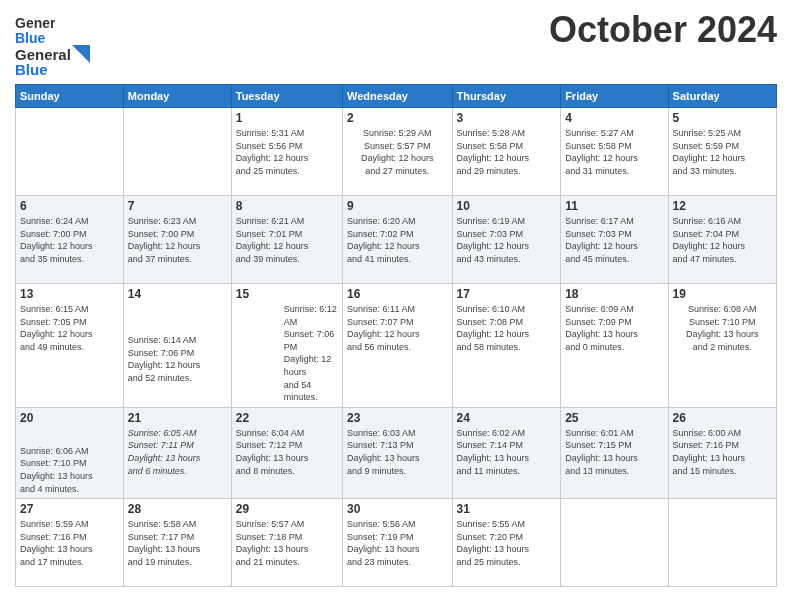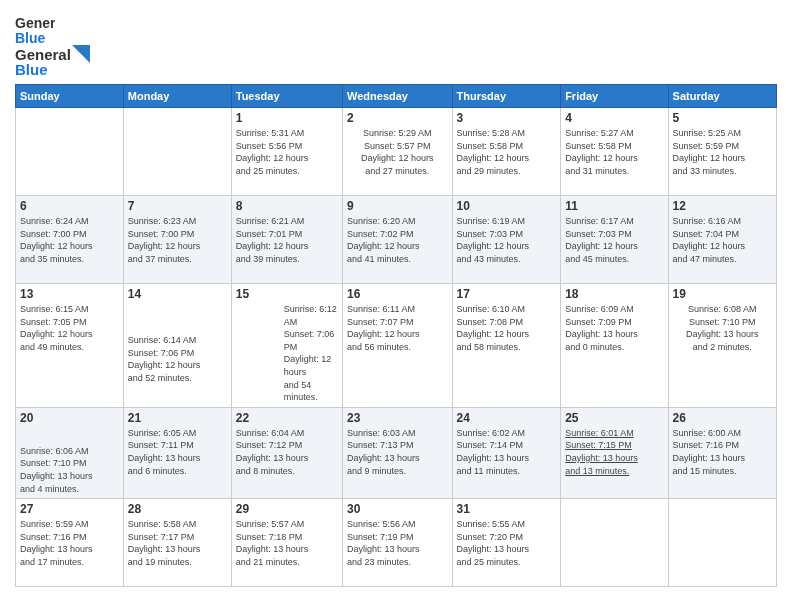--- a/index.html
+++ b/index.html
@@ -102,20 +102,21 @@
       </div>
       <div style="margin-top:-5px; display:flex; align-items:center; gap:0;">
         <span style="font-size:15px; font-weight:bold; color:#333;">General</span>
         <svg width="18" height="18" viewBox="0 0 18 18" style="margin-left:1px;">
           <polygon points="0,0 18,0 18,18" fill="#2979c8"></polygon>
         </svg>
       </div>
       <span style="font-size:15px; font-weight:bold; color:#1a73e8; margin-top:-2px;">Blue</span>
     </div>
     <div class="title-section">
+      <div class="month-title">October 2024</div>
     </div>
   </div>
 
   <table class="calendar">
     <thead>
       <tr>
         <th>Sunday</th>
         <th>Monday</th>
         <th>Tuesday</th>
         <th>Wednesday</th>
@@ -269,21 +270,21 @@
         <tr>
           <td>
             <span class="day-num">20</span>
             <div class="day-info" style="white-space: pre-line; margin-top: 20px;">Sunrise: 6:06 AM
 Sunset: 7:10 PM
 Daylight: 13 hours
 and 4 minutes.</div>
           </td>
           <td>
             <span class="day-num">21</span>
-            <div class="day-info" style="white-space: pre-line;">Sunrise: 6:05 AM
+            <div class="day-info" style="white-space: pre-line; font-style: italic;">Sunrise: 6:05 AM
 Sunset: 7:11 PM
 Daylight: 13 hours
 and 6 minutes.</div>
           </td>
           <td>
             <span class="day-num">22</span>
             <div class="day-info" style="white-space: pre-line;">Sunrise: 6:04 AM
 Sunset: 7:12 PM
 Daylight: 13 hours
 and 8 minutes.</div>
@@ -297,21 +298,21 @@
           </td>
           <td>
             <span class="day-num">24</span>
             <div class="day-info" style="white-space: pre-line;">Sunrise: 6:02 AM
 Sunset: 7:14 PM
 Daylight: 13 hours
 and 11 minutes.</div>
           </td>
           <td>
             <span class="day-num">25</span>
-            <div class="day-info" style="white-space: pre-line; text-decoration: underline;">Sunrise: 6:01 AM
+            <div class="day-info" style="white-space: pre-line;">Sunrise: 6:01 AM
 Sunset: 7:15 PM
 Daylight: 13 hours
 and 13 minutes.</div>
           </td>
           <td>
             <span class="day-num">26</span>
             <div class="day-info" style="white-space: pre-line;">Sunrise: 6:00 AM
 Sunset: 7:16 PM
 Daylight: 13 hours
 and 15 minutes.</div>

